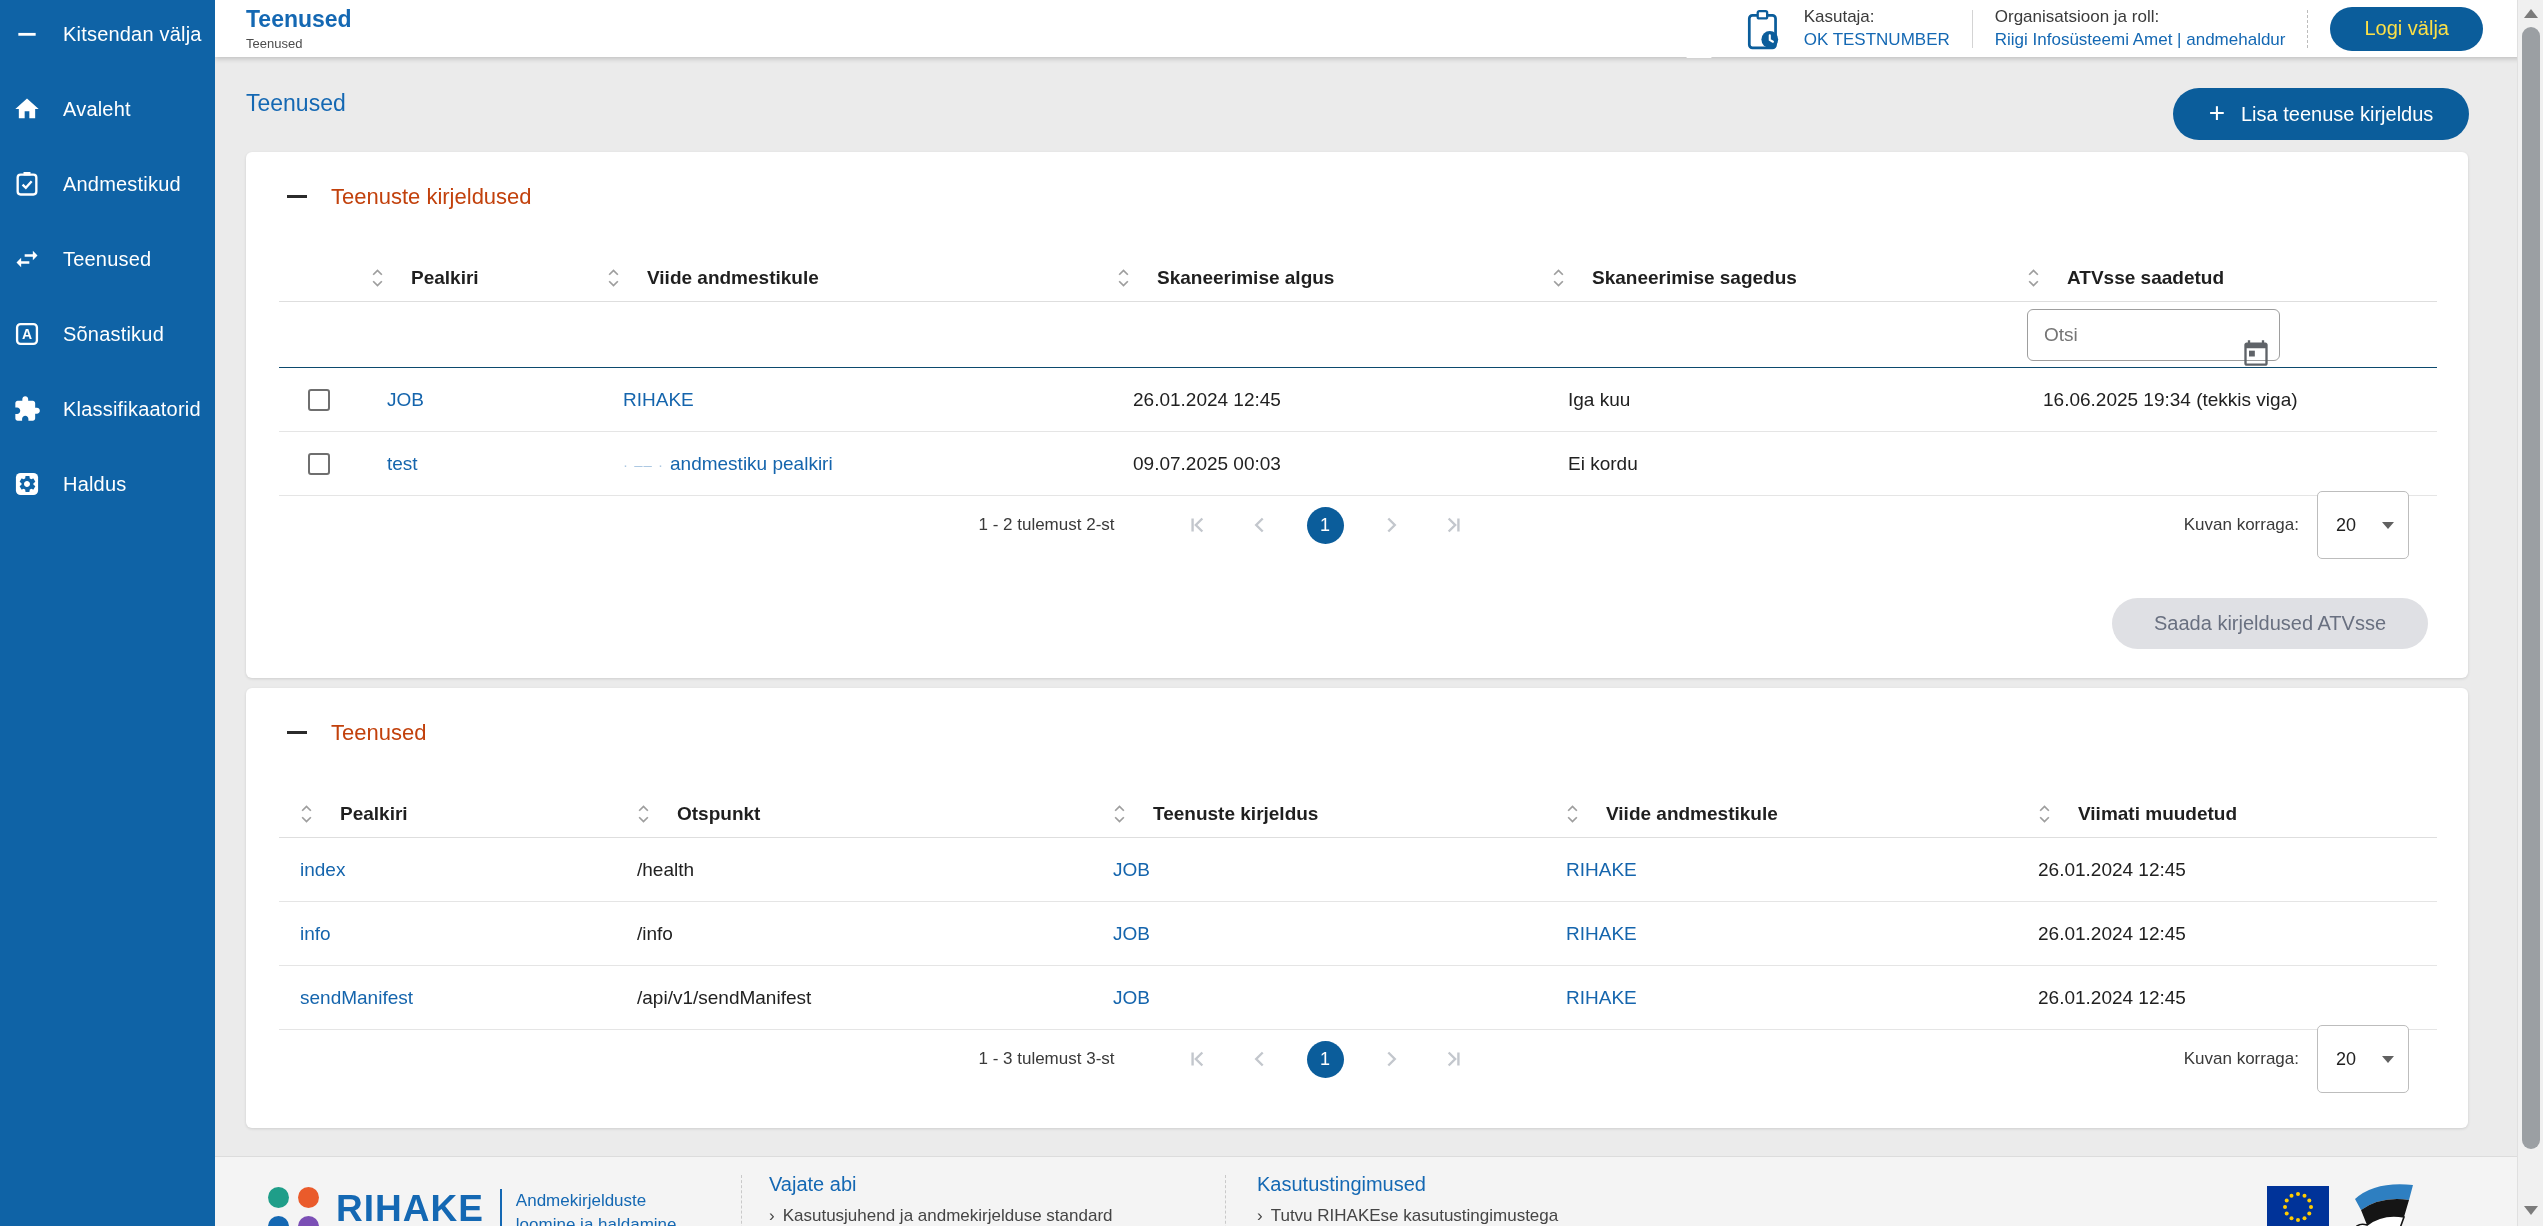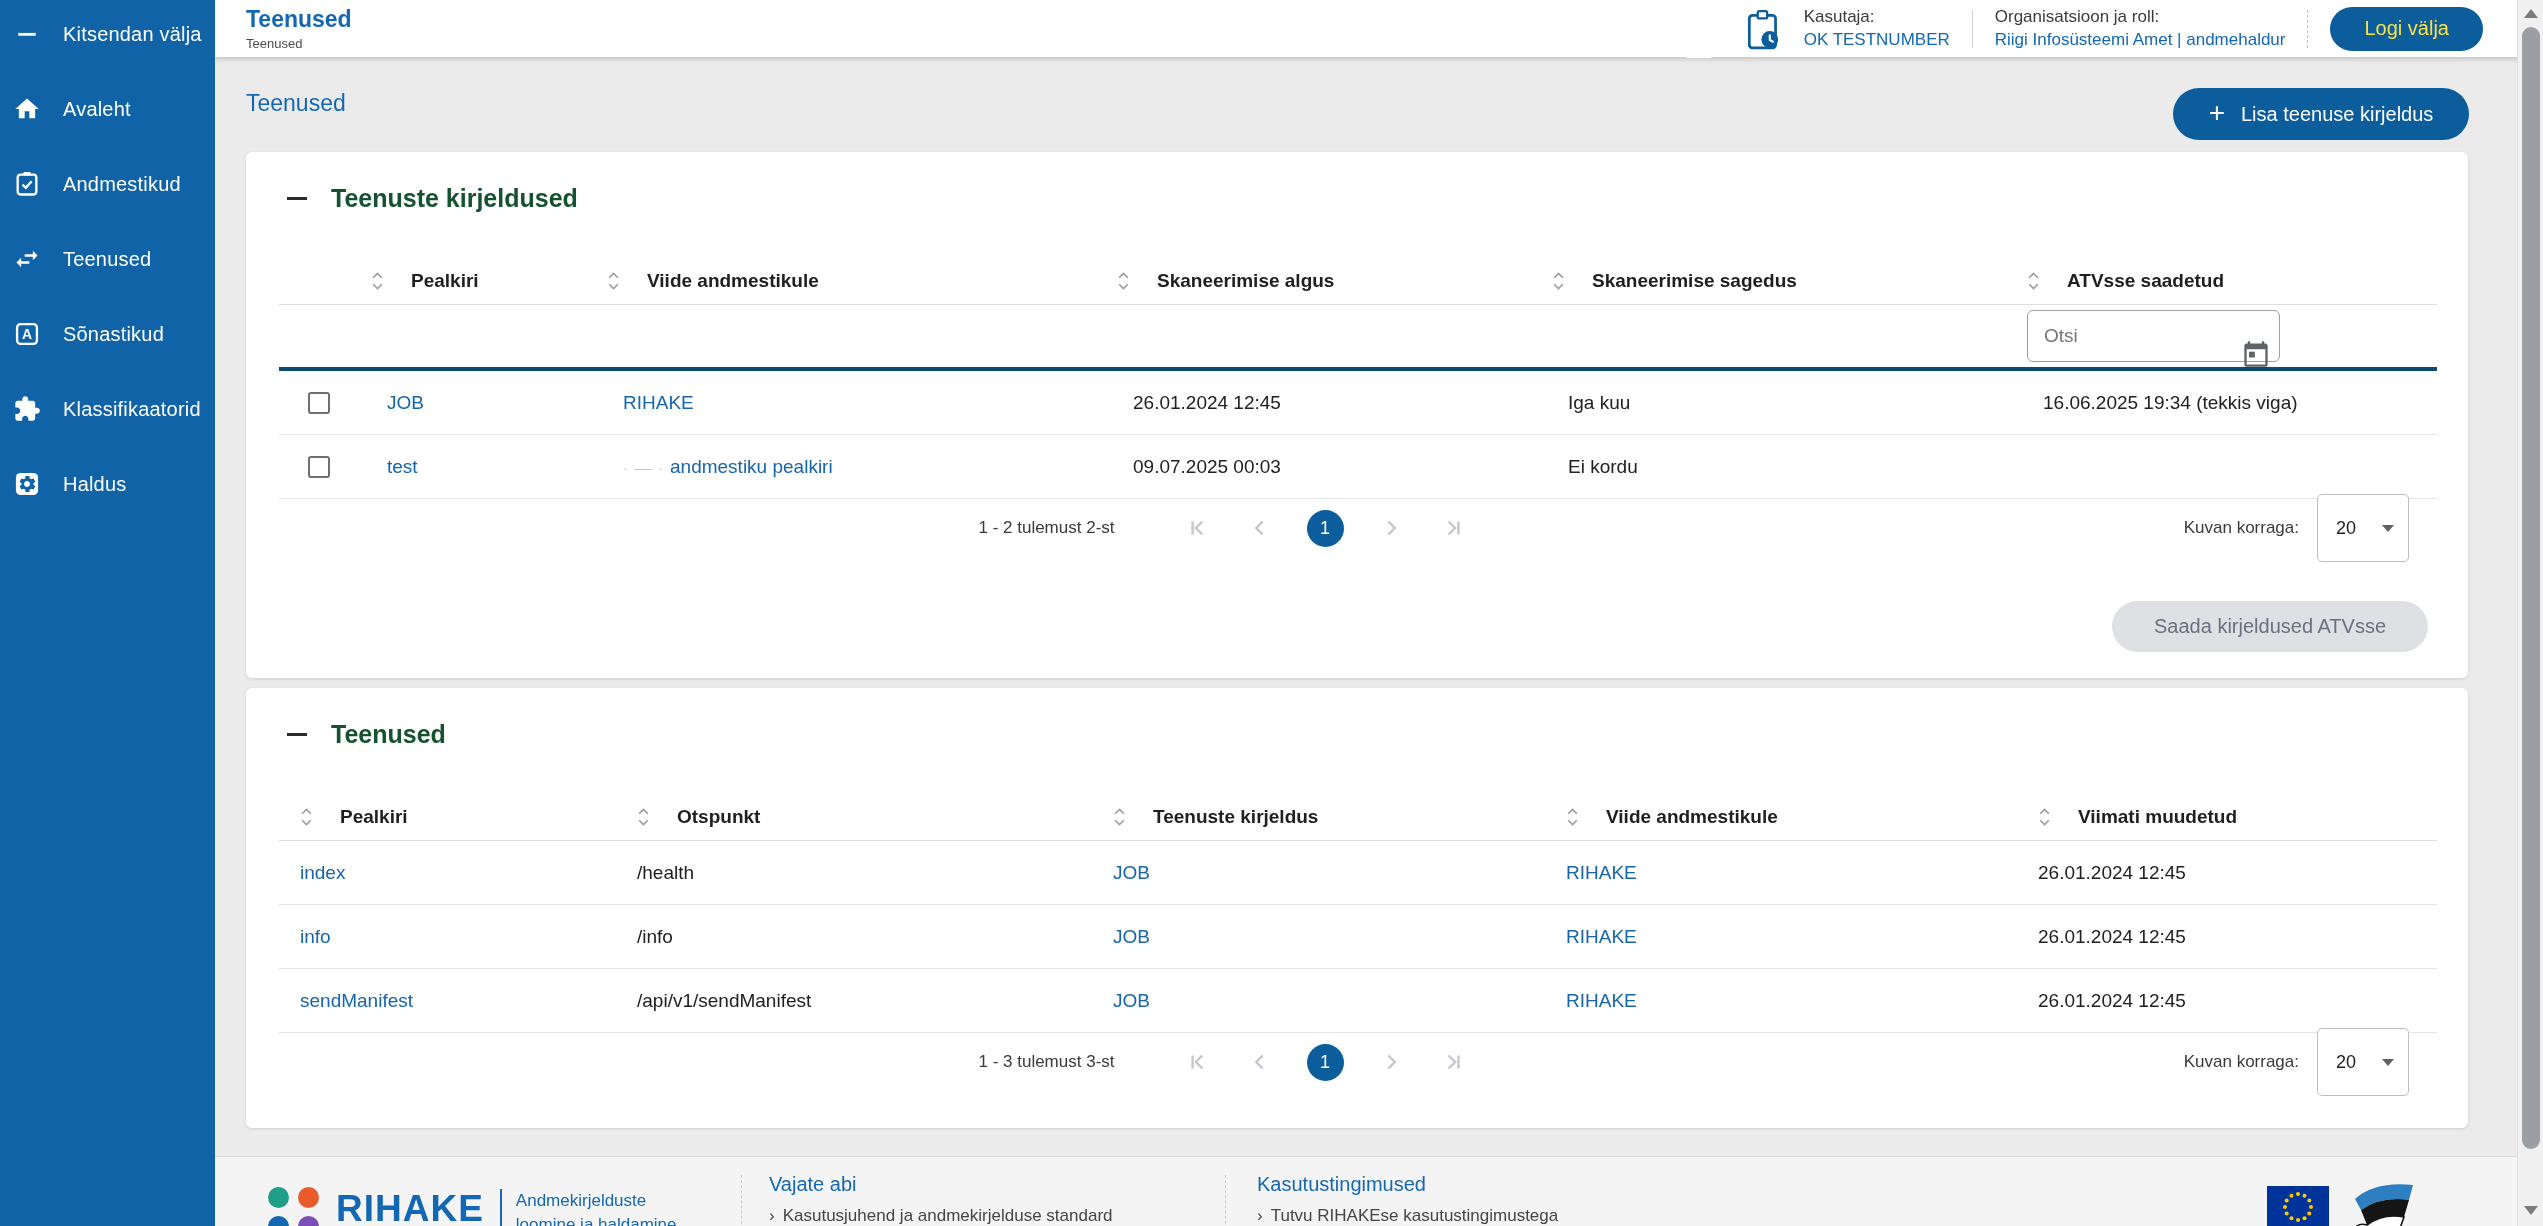--- a/index.html
+++ b/index.html
@@ -33,37 +33,37 @@
   #add-btn { position:absolute; left:2173px; top:88px; width:296px; height:52px; background:#0b5d9b; color:#fff; border:none; border-radius:26px;
              font-size:20px; font-family:inherit; display:flex; align-items:center; justify-content:center; gap:16px; cursor:pointer; }
   #add-btn .plus { font-size:28px; font-weight:300; line-height:1; margin-top:-2px; }
   
   .card { position:absolute; left:246px; width:2222px; background:#fff; border-radius:6px; box-shadow:0 1px 3px rgba(0,0,0,.12); }
   #card1 { top:152px; height:526px; }
   #card2 { top:688px; height:440px; }
   .card-title { display:flex; align-items:center; gap:22px; padding:32px 0 0 39px; }
   .card-title .minus { width:24px; height:24px; position:relative; cursor:pointer; flex:0 0 24px; }
   .card-title .minus::after { content:""; position:absolute; left:2px; right:2px; top:10px; border-top:3px solid #2b2b2b; }
-  .card-title .ct { font-size:25px; font-weight:700; color:#14532d; }
+  .card-title .ct { font-size:22px; font-weight:400; color:#c2410c; }
   .tbl { margin:44px 31px 0 33px; }
   .grid1 { display:grid; grid-template-columns:80px 236px 510px 435px 475px 1fr; align-items:center; }
   .grid2 { display:grid; grid-template-columns:337px 476px 453px 472px 1fr; align-items:center; }
   .thead { min-height:48px; border-bottom:1px solid #dedede; }
   .th { display:flex; align-items:center; gap:27px; padding-left:12px; font-size:19px; font-weight:bold; color:#1f1f1f; cursor:pointer; }
   .grid2 .th { padding-left:21px; }
   .sorticon { flex:0 0 13px; display:flex; }
   .trow { min-height:64px; border-bottom:1px solid #e5e5e5; }
   .trow:last-of-type { border-bottom:1px solid #e5e5e5; }
   .td { padding-left:28px; font-size:19px; color:#212121; }
   .grid2 .td { padding-left:21px; }
   .td a, .lnk { color:#1565ad; text-decoration:none; cursor:pointer; }
   .faint { opacity:.35; letter-spacing:1px; margin-right:6px; font-size:15px; }
   .cbcell { display:flex; justify-content:center; padding-left:0 !important; }
   .cb { width:22px; height:22px; border:2px solid #6f6f6f; border-radius:3px; background:#fff; cursor:pointer; }
-  .searchrow { min-height:66px; border-bottom:4px solid #0c4a6e; }
+  .searchrow { min-height:66px; border-bottom:1px solid #0c4a6e; }
   .otsi-wrap { position:relative; width:253px; margin-left:12px; }
   .otsi { width:253px; height:52px; border:1px solid #9e9e9e; border-radius:6px; font-size:19px; font-family:inherit; color:#424242; padding:0 46px 0 16px; background:#fff; }
   .otsi::placeholder { color:#757575; }
   .cal-btn { position:absolute; right:10px; top:12px; width:28px; height:28px; border:none; background:transparent; cursor:pointer; padding:0; }
   
   .pag { position:relative; height:58px; margin:0 31px 0 33px; display:flex; align-items:center; }
   .pag-center { display:flex; align-items:center; gap:32px; margin:0 auto; transform:translateX(-135px); }
   .pag-sum { font-size:17px; color:#3a3a3a; margin-right:36px; }
   .pnav { width:30px; height:30px; display:flex; align-items:center; justify-content:center; cursor:pointer; }
   .pbubble { width:37px; height:37px; border-radius:50%; background:#0b5d9b; color:#fff; font-size:18px; display:flex; align-items:center; justify-content:center; cursor:pointer; }

